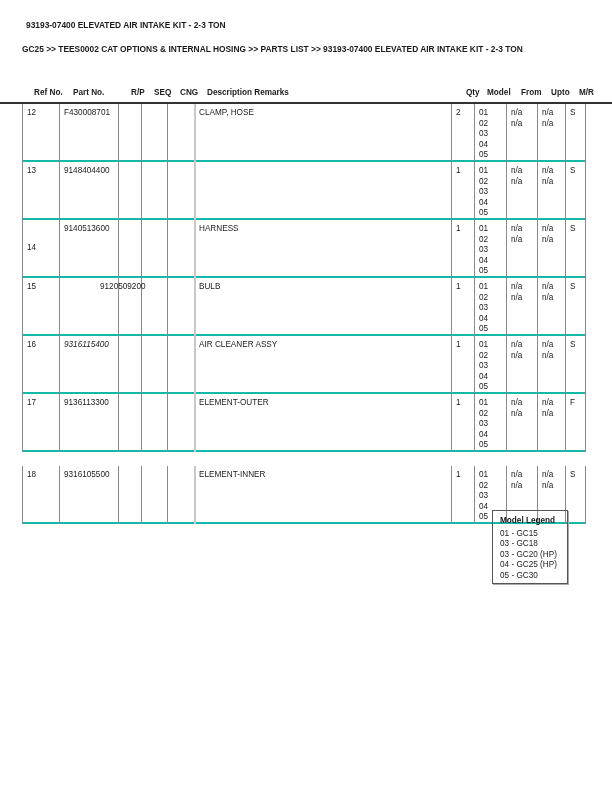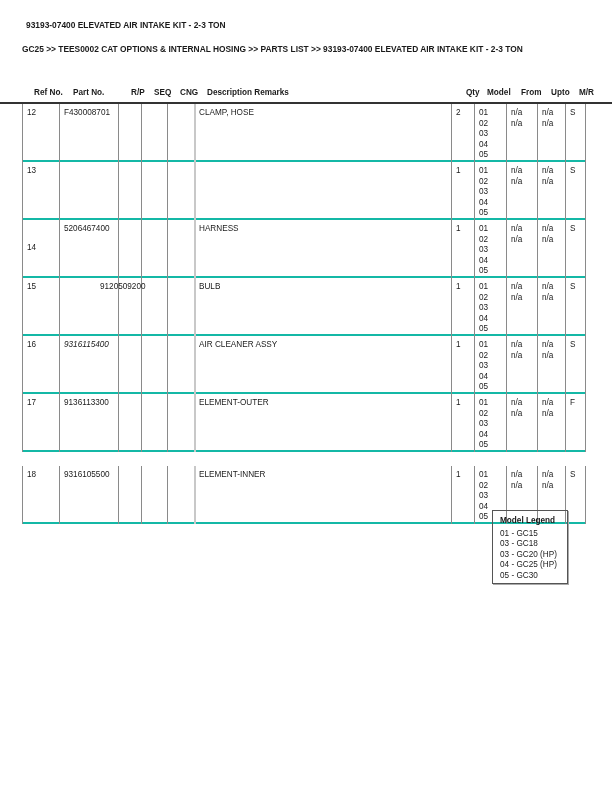--- a/index.html
+++ b/index.html
@@ -79,20 +79,21 @@
       <div class="vl" style="left: 119px;"></div>
       <div class="vl" style="left: 145px;"></div>
       <div class="vl" style="left: 172px; border-left: 2px solid rgb(200, 200, 200);"></div>
       <div class="vl" style="left: 429px;"></div>
       <div class="vl" style="left: 452px;"></div>
       <div class="vl" style="left: 484px;"></div>
       <div class="vl" style="left: 515px;"></div>
       <div class="vl" style="left: 543px;"></div>
       <div class="vl" style="left: 563px;"></div>
       <div class="cell" style="left: 5px;">13</div>
+      <div class="cell" style="left: 42px;">9148404400</div>
       <div class="cell" style="left: 101px;"></div>
       <div class="cell" style="left: 124px;"></div>
       <div class="cell" style="left: 150px;"></div>
       <div class="cell" style="left: 434px;">1</div>
       <div class="cell" style="left: 457px;">01
 02
 03
 04
 05</div>
       <div class="cell" style="left: 489px;">n/a
@@ -108,21 +109,21 @@
       <div class="vl" style="left: 119px;"></div>
       <div class="vl" style="left: 145px;"></div>
       <div class="vl" style="left: 172px; border-left: 2px solid rgb(200, 200, 200);"></div>
       <div class="vl" style="left: 429px;"></div>
       <div class="vl" style="left: 452px;"></div>
       <div class="vl" style="left: 484px;"></div>
       <div class="vl" style="left: 515px;"></div>
       <div class="vl" style="left: 543px;"></div>
       <div class="vl" style="left: 563px;"></div>
       <div class="cell" style="left: 5px; margin-top: 19px;">14</div>
-      <div class="cell" style="left: 42px;">5206467400</div>
+      <div class="cell" style="left: 42px;">9140513600</div>
       <div class="cell" style="left: 101px;"></div>
       <div class="cell" style="left: 124px;"></div>
       <div class="cell" style="left: 150px;"></div>
       <div class="cell" style="left: 177px;">HARNESS</div>
       <div class="cell" style="left: 434px;">1</div>
       <div class="cell" style="left: 457px;">01
 02
 03
 04
 05</div>

